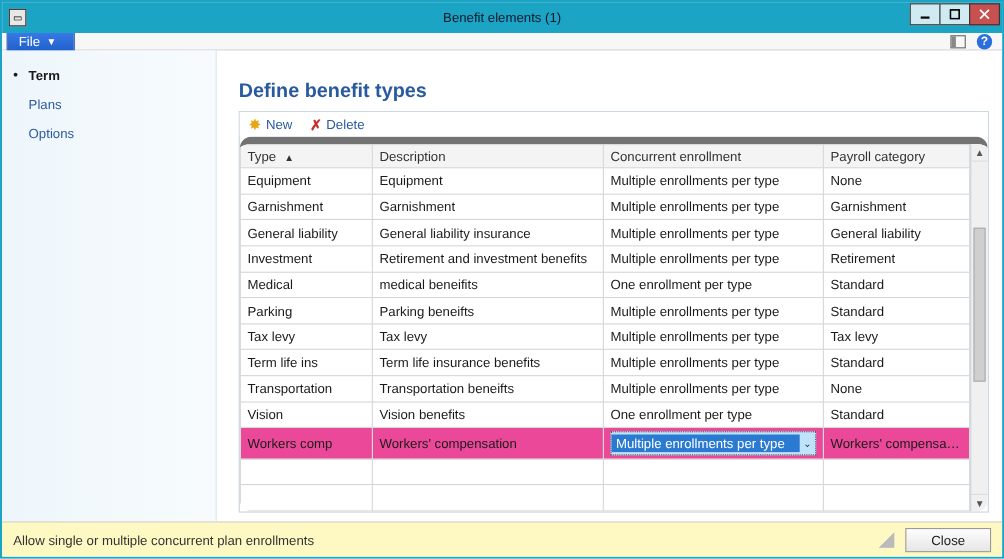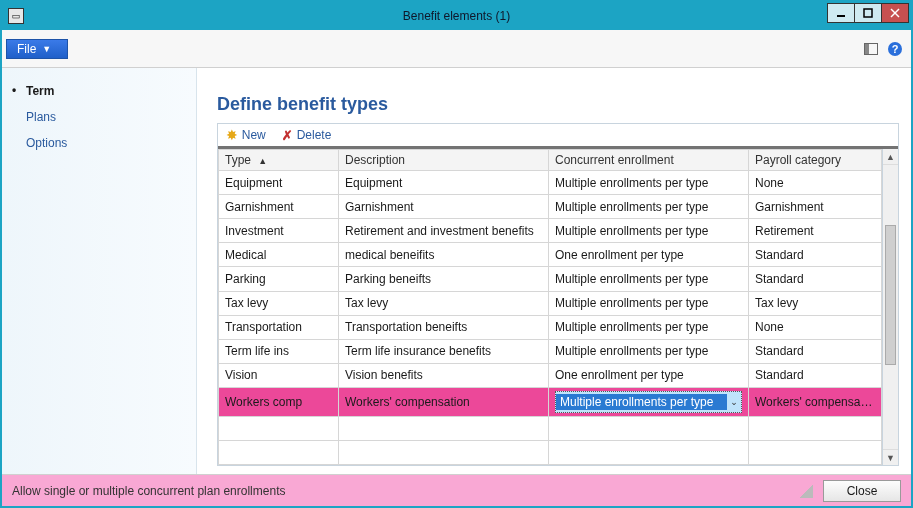--- a/index.html
+++ b/index.html
@@ -56,21 +56,21 @@
     background: #cfeaf1;
     font-size: 11px;
     line-height: 1;
   }
   .titlebar .ctrl.close { background: #c75050; color:#fff;}
   .titlebar .ctrl.min, .titlebar .ctrl.max { background:#cfeaf1; }
   .titlebar .ctrl svg { display:block; }
 
   
   .menubar {
-    height: 38px;
+    height: 16px;
     background: #f7f7f7;
     border-bottom: 1px solid #d0d0d0;
     display:flex; align-items:center;
     padding: 0 4px;
     gap: 11px;
   }
   .file-btn {
     background: #2a6fdb;
     background: linear-gradient(#3a7ae8,#1f5fc9);
     color:#fff;
@@ -148,22 +148,23 @@
     display:flex;align-items:center;gap:4px;
     color:#2a5a9e; font-size:12px;
   }
   .icon-new {
     color:#e6a817; font-size:14px; line-height:1;
   }
   .icon-del { color:#c23030; font-weight:bold; font-size:13px; line-height:1;}
 
   .grid-scroll {
     flex:1; overflow:hidden; position:relative;
-    border-top:3px solid #737373;
+    border-top:7px solid #737373;
     display:flex;
+    border-radius:11px;
   }
   table.grid {
     border-collapse: collapse;
     width: calc(100% - 16px);
     table-layout: fixed;
   }
   table.grid th, table.grid td {
     border:1px solid #d6d6d6;
     padding:3px 6px;
     text-align:left;
@@ -209,21 +210,21 @@
   }
   .vscroll .arrow{height:16px;display:flex;align-items:center;justify-content:center;font-size:9px;color:#555;border-bottom:1px solid #ddd;}
   .vscroll .arrow.bot{border-bottom:none;border-top:1px solid #ddd;}
   .vscroll .track{flex:1;position:relative;}
   .vscroll .thumb{position:absolute;left:2px;right:2px;top:60px;height:140px;background:#cfcfcf;border:1px solid #aaa;}
 
   
   .footer {
     height:32px;
     border-top:1px solid #d0d0d0;
-    background:#f9a8d4;
+    background:#fef9c3;
     display:flex;align-items:center;
     padding:0 10px;
     gap:10px;
   }
   .footer .status { flex:1; color:#333; font-size:12px;}
   .resize-grip {
     width:14px;height:14px;
     background:
       linear-gradient(135deg, transparent 50%, #bbb 50%);
   }
@@ -337,20 +338,26 @@
                   <td>Multiple enrollments per type</td>
                   <td>None</td>
                 </tr>
                 <tr>
                   <td>Garnishment</td>
                   <td>Garnishment</td>
                   <td>Multiple enrollments per type</td>
                   <td>Garnishment</td>
                 </tr>
                 <tr>
+                  <td>General liability</td>
+                  <td>General liability insurance</td>
+                  <td>Multiple enrollments per type</td>
+                  <td>General liability</td>
+                </tr>
+                <tr>
                   <td>Investment</td>
                   <td>Retirement and investment benefits</td>
                   <td>Multiple enrollments per type</td>
                   <td>Retirement</td>
                 </tr>
                 <tr>
                   <td>Medical</td>
                   <td>medical beneifits</td>
                   <td>One enrollment per type</td>
                   <td>Standard</td>
@@ -361,30 +368,30 @@
                   <td>Multiple enrollments per type</td>
                   <td>Standard</td>
                 </tr>
                 <tr>
                   <td>Tax levy</td>
                   <td>Tax levy</td>
                   <td>Multiple enrollments per type</td>
                   <td>Tax levy</td>
                 </tr>
                 <tr>
+                  <td>Term life ins</td>
+                  <td>Term life insurance benefits</td>
+                  <td>Multiple enrollments per type</td>
+                  <td>Standard</td>
+                </tr>
+                <tr>
                   <td>Transportation</td>
                   <td>Transportation beneifts</td>
                   <td>Multiple enrollments per type</td>
                   <td>None</td>
-                </tr>
-                <tr>
-                  <td>Term life ins</td>
-                  <td>Term life insurance benefits</td>
-                  <td>Multiple enrollments per type</td>
-                  <td>Standard</td>
                 </tr>
                 <tr>
                   <td>Vision</td>
                   <td>Vision benefits</td>
                   <td>One enrollment per type</td>
                   <td>Standard</td>
                 </tr>
                 <tr class="selected">
                   <td>Workers comp</td>
                   <td>Workers' compensation</td>

